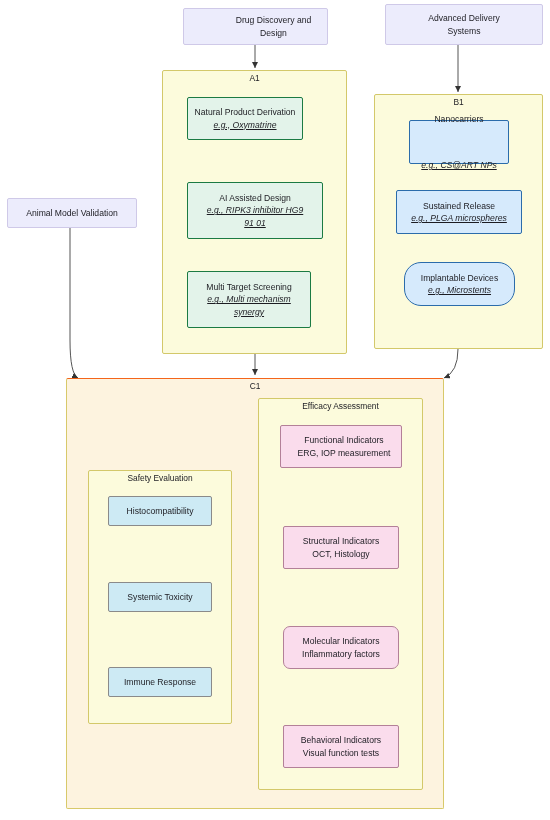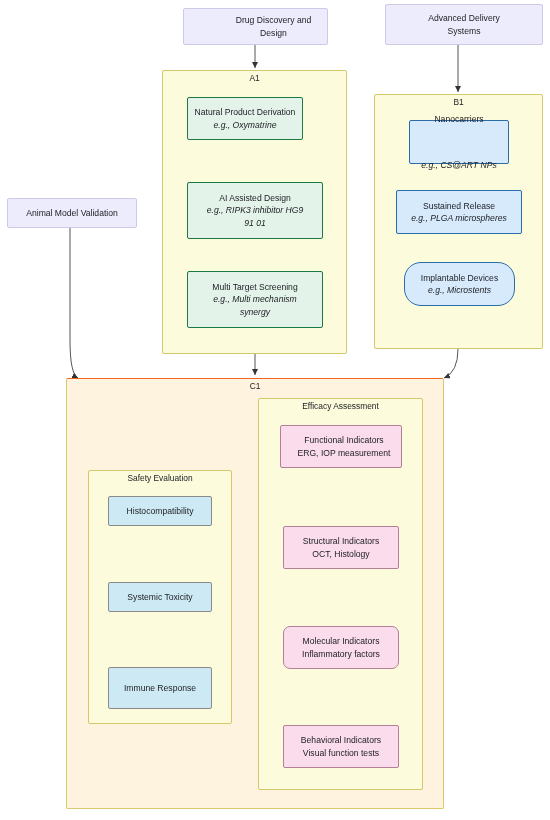--- a/index.html
+++ b/index.html
@@ -21,21 +21,21 @@
     flex-direction: column;
     align-items: center;
     justify-content: center;
     text-align: center;
     font-size: 8.6px;
     line-height: 1.45;
     color: #1c1c22;
     border-radius: 2px;
     padding: 4px 6px;
   }
-  .node .l2 { font-style: italic; }
+  .node .l2 { font-style: italic; text-decoration: underline; }
 
   
   .n-purple {
     background: #ececfc;
     border: 1px solid #cfc9e8;
   }
 
   
   .n-green {
     background: #e3f3ea;
@@ -142,21 +142,21 @@
     <span>Natural Product Derivation</span>
     <span class="l2">e.g., Oxymatrine</span>
   </div>
 
   <div class="node n-green" style="left:187px; top:182px; width:136px; height:57px;">
     <span>AI Assisted Design</span>
     <span class="l2">e.g., RIPK3 inhibitor HG9</span>
     <span class="l2">91 01</span>
   </div>
 
-  <div class="node n-green" style="left:187px; top:271px; width:136px; height:57px;">
+  <div class="node n-green" style="left:187px; top:271px; width:124px; height:57px;">
     <span>Multi Target Screening</span>
     <span class="l2">e.g., Multi mechanism</span>
     <span class="l2">synergy</span>
   </div>
 
   <div class="sg" style="left:374px; top:94px; width:169px; height:255px;">
   </div>
   <div class="sg-label" style="left:374px; top:97px; width:169px;">B1</div>
 
   <div class="node n-blue" style="left:409px; top:120px; width:100px; height:44px;gap:34px;">
@@ -183,21 +183,21 @@
   <div class="sg-label" style="left:88px; top:473px; width:144px;">Safety Evaluation</div>
 
   <div class="node n-blue2" style="left:108px; top:496px; width:104px; height:30px;">
     <span>Histocompatibility</span>
   </div>
 
   <div class="node n-blue2" style="left:108px; top:582px; width:104px; height:30px;">
     <span>Systemic Toxicity</span>
   </div>
 
-  <div class="node n-blue2" style="left:108px; top:667px; width:104px; height:42px;">
+  <div class="node n-blue2" style="left:108px; top:667px; width:104px; height:30px;">
     <span>Immune Response</span>
   </div>
 
   <div class="sg" style="left:258px; top:398px; width:165px; height:392px;">
   </div>
   <div class="sg-label" style="left:258px; top:401px; width:165px;">Efficacy Assessment</div>
 
   <div class="node n-pink" style="left:280px; top:425px; width:122px; height:43px;padding-left:12px;">
     <span>Functional Indicators</span>
     <span>ERG, IOP measurement</span>

